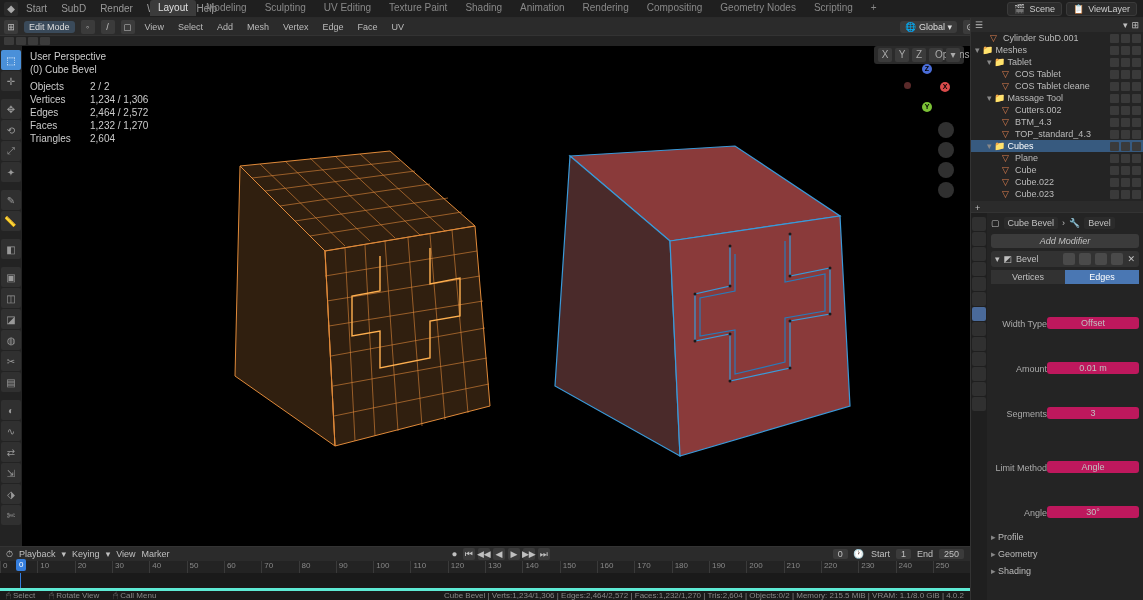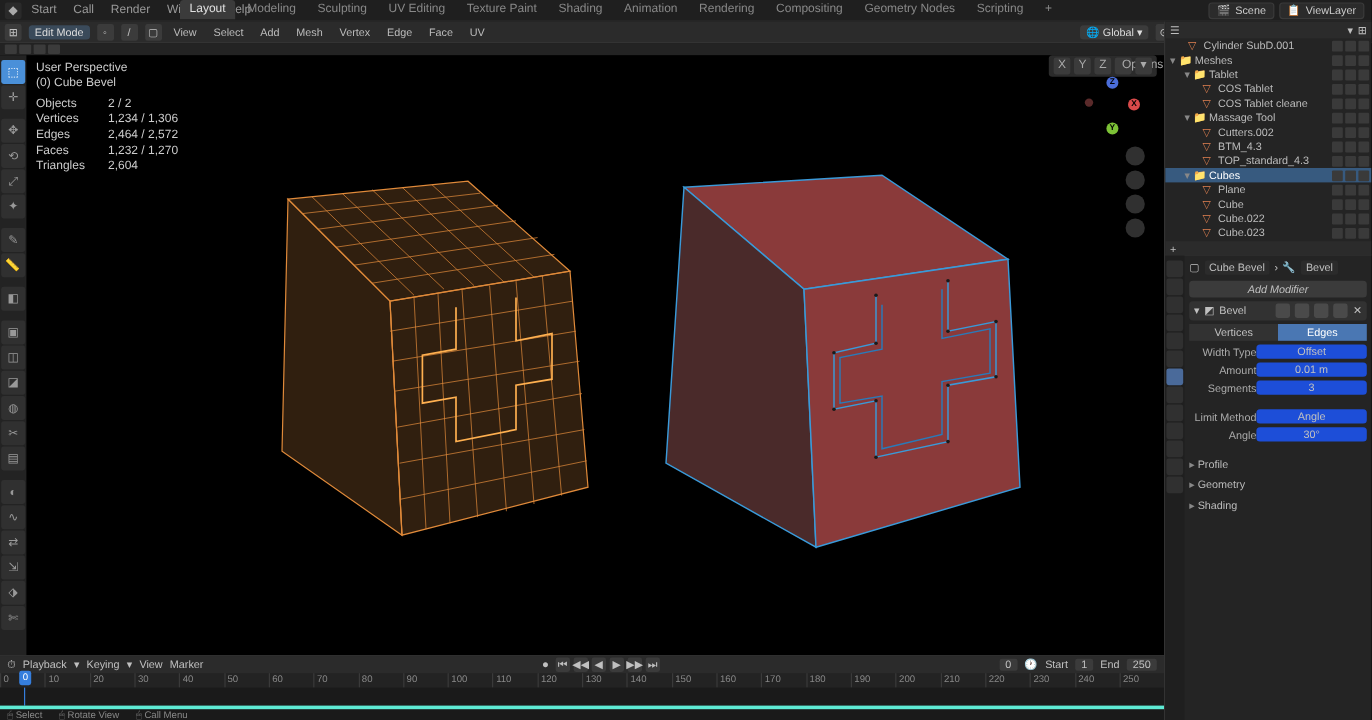--- a/index.html
+++ b/index.html
@@ -171,21 +171,21 @@
 .pbody .crumb .box { background: #2b2b2b; padding: 1px 4px; border-radius: 2px; }
 .pbody .addmod { background: #3b3b3b; border-radius: 3px; text-align: center; padding: 2px 0; font-style: italic; }
 .pbody .modhdr { background: #323232; border-radius: 3px; display: flex; align-items: center; padding: 2px 4px; gap: 4px; }
 .pbody .modhdr .grow { flex: 1; }
 .pbody .modhdr .micon { width: 12px; height: 12px; background: #4a4a4a; border-radius: 2px; }
 .pbody .segbtn { display: flex; }
 .pbody .segbtn div { flex: 1; text-align: center; padding: 2px 0; background: #323232; }
 .pbody .segbtn div.active { background: #4a77b3; color: #fff; }
 .pbody .prow { display: flex; align-items: flex-end; gap: 0; }
 .pbody .prow .plbl { width: 56px; text-align: right; color: #aaa; }
-.pbody .prow .pval { flex: 1; background: #1d4ed8; border-radius: 3px; text-align: center; padding: 1px 0; }
+.pbody .prow .pval { flex: 1; background: #be185d; border-radius: 3px; text-align: center; padding: 1px 0; margin-top: 30px; }
 .pbody .sub { color: #bbb; padding: 2px 0; }
 .pbody .sub::before { content: "▸ "; color: #888; }
 
 
 .timeline {
   position: absolute; left: 0; bottom: 0; width: 970px; height: 54px;
   background: #232323; border-top: 1px solid #333;
 }
 .tlhdr {
   height: 14px; display: flex; align-items: center; gap: 6px; padding: 0 6px;
@@ -211,21 +211,21 @@
 }
 .status .grow { flex: 1; }
 
 </style>
 </head>
 <body>
 
 <div class="topmenu">
   <div class="logo">◆</div>
   <span>Start</span>
-  <span>Call</span>
+  <span>SubD</span>
   <span>Render</span>
   <span>Window</span>
   <span>Help</span>
 </div>
 
 <div class="workspace-row">
   <div class="tab active">Layout</div>
   <div class="tab">Modeling</div>
   <div class="tab">Sculpting</div>
   <div class="tab">UV Editing</div>
@@ -708,14 +708,15 @@
       <div class="tick">250</div>
     </div>
   <div class="tltrack">
     <div class="curline"></div>
   </div>
   <div class="status">
     <span>🖱 <span>Select</span></span>
     <span>🖱 <span>Rotate View</span></span>
     <span>🖱 <span>Call Menu</span></span>
     <div class="grow"></div>
+    <span>Cube Bevel | Verts:1,234/1,306 | Edges:2,464/2,572 | Faces:1,232/1,270 | Tris:2,604 | Objects:0/2 | Memory: 215.5 MiB | VRAM: 1.1/8.0 GiB | 4.0.2</span>
   </div>
 </div>
 
 </body></html>

